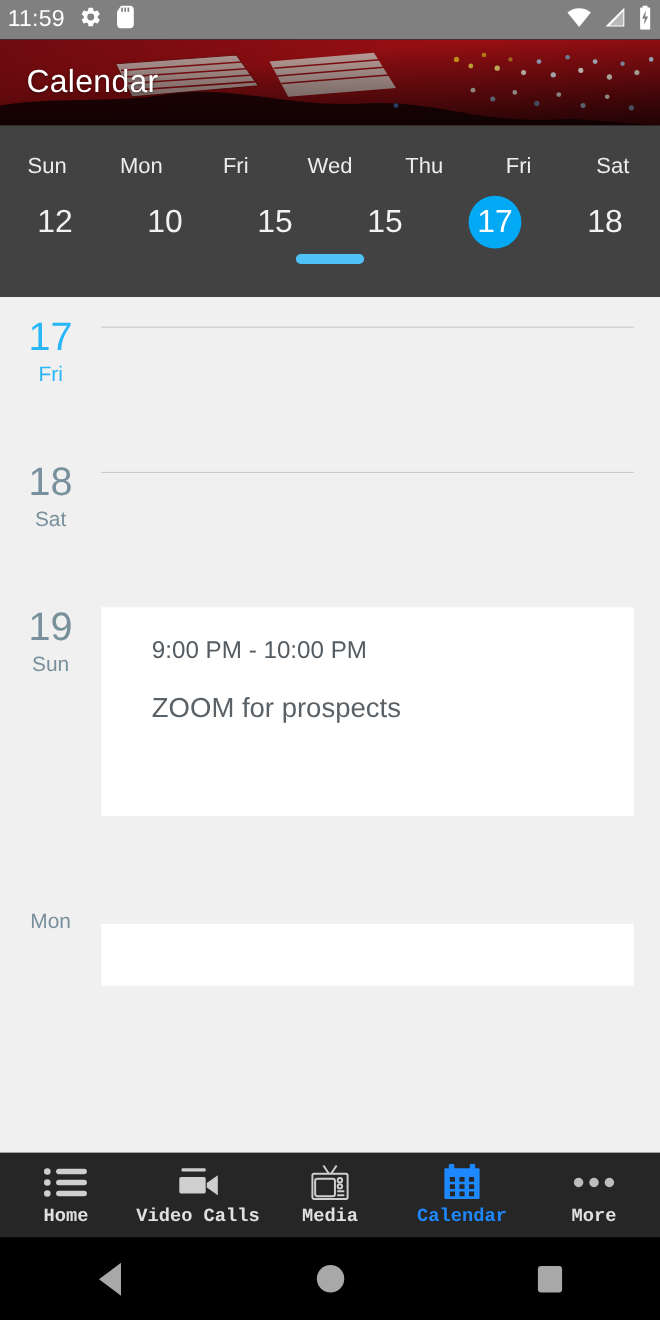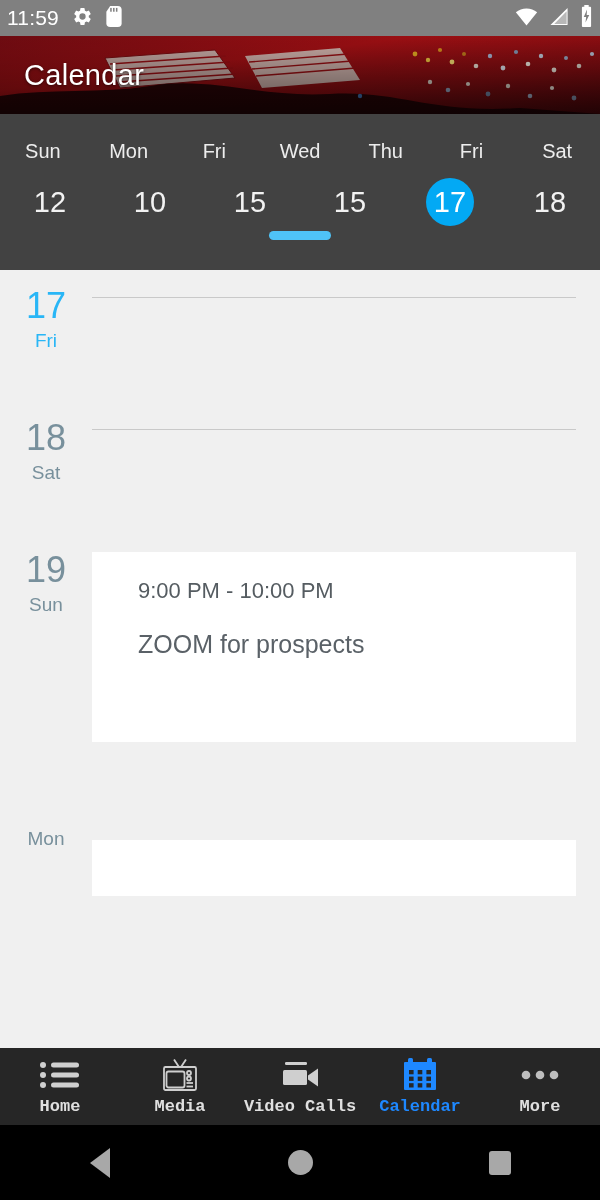--- a/index.html
+++ b/index.html
@@ -352,43 +352,43 @@
             <rect x="12" y="11.6" width="28" height="5" rx="2.5"></rect>
           <circle cx="4" cy="24" r="3"></circle>
             <rect x="12" y="21.6" width="28" height="5" rx="2.5"></rect>
         </svg>
       </div>
       <div class="tab-label">Home</div>
     </div>
 
     <div class="tab">
       <div class="tab-ico">
+        <svg width="42" height="30" viewBox="0 0 42 30" fill="#cfcfcf">
+          <rect x="6" y="2" width="22" height="3" rx="1.2"></rect>
+          <rect x="4" y="10" width="24" height="15" rx="1.5"></rect>
+          <path d="M29 15.5 L39 8.5 v18 L29 19.5z"></path>
+        </svg>
+      </div>
+      <div class="tab-label">Video Calls</div>
+    </div>
+
+    <div class="tab">
+      <div class="tab-ico">
         <svg width="42" height="34" viewBox="0 0 42 34" fill="none" stroke="#cfcfcf" stroke-width="1.8">
           <line x1="15" y1="1.5" x2="20" y2="9"></line>
           <line x1="27" y1="1.5" x2="22" y2="9"></line>
           <rect x="5" y="9" width="32" height="23" rx="1.5"></rect>
           <path d="M9.5 13.5 h14 a2 2 0 012 2 v12 a2 2 0 01-2 2 h-14 a2 2 0 01-2 -2 v-12 a2 2 0 012 -2z"></path>
           <circle cx="30" cy="15" r="2"></circle>
           <circle cx="30" cy="20.5" r="2"></circle>
           <line x1="27.5" y1="25" x2="34" y2="25"></line>
           <line x1="27.5" y1="28.5" x2="34" y2="28.5"></line>
         </svg>
       </div>
       <div class="tab-label">Media</div>
-    </div>
-
-    <div class="tab">
-      <div class="tab-ico">
-        <svg width="42" height="30" viewBox="0 0 42 30" fill="#cfcfcf">
-          <rect x="6" y="2" width="22" height="3" rx="1.2"></rect>
-          <rect x="4" y="10" width="24" height="15" rx="1.5"></rect>
-          <path d="M29 15.5 L39 8.5 v18 L29 19.5z"></path>
-        </svg>
-      </div>
-      <div class="tab-label">Video Calls</div>
     </div>
 
     <div class="tab active">
       <div class="tab-ico">
         <svg width="36" height="34" viewBox="0 0 36 34" fill="#1e88ff">
           <rect x="6" y="0" width="5" height="8" rx="1.5"></rect>
           <rect x="25" y="0" width="5" height="8" rx="1.5"></rect>
           <rect x="2" y="4" width="32" height="28" rx="1"></rect>
           <g fill="#262626">
             <rect x="7" y="12" width="4.6" height="4.3"></rect>

